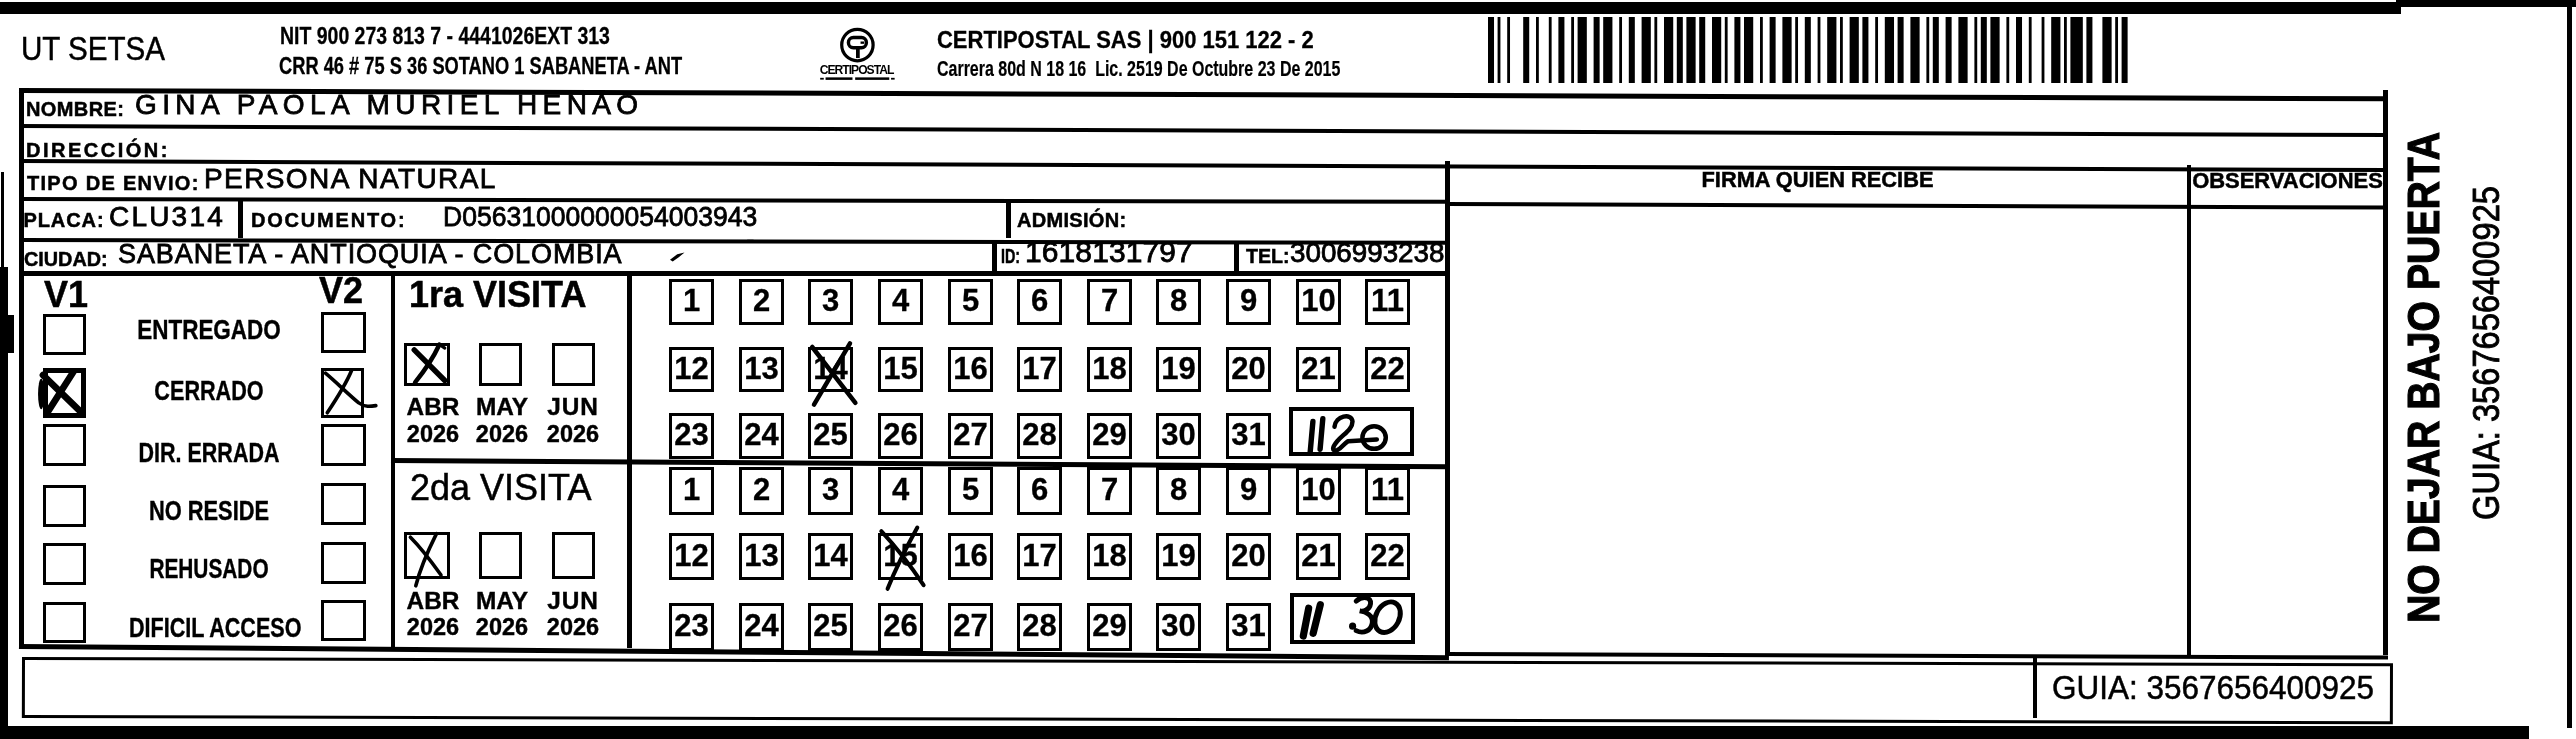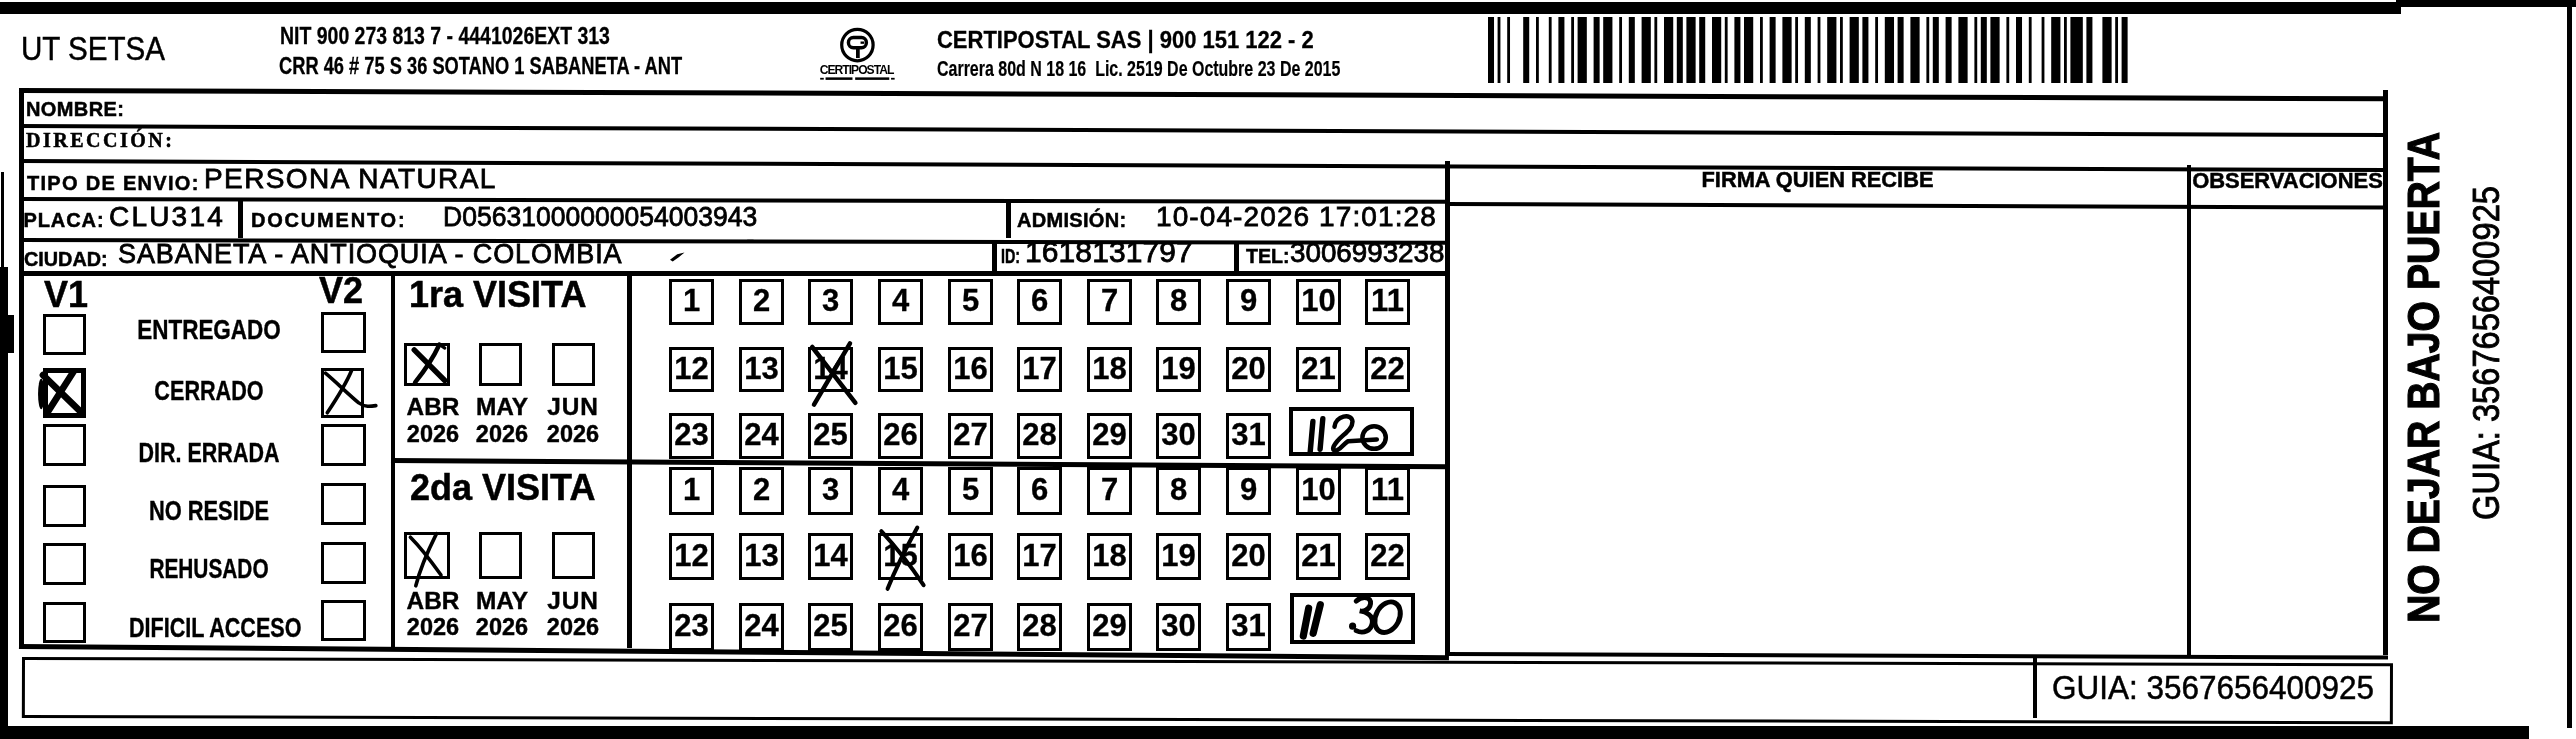--- a/index.html
+++ b/index.html
@@ -149,43 +149,43 @@
 <div class="vl" style="left:238px;top:201px;width:4.5px;height:37px"></div>
 
 <div class="vl" style="left:1006px;top:201px;width:4.5px;height:37px"></div>
 
 <div class="vl" style="left:992px;top:241px;width:4.5px;height:33px"></div>
 
 <div class="vl" style="left:1234px;top:241px;width:4.5px;height:33px"></div>
 
 <div class="lbl fit" style="left:26px;top:99px;--tw:108;letter-spacing:0.4px;">NOMBRE:</div>
 
-
-<div class="lbl fit" style="left:26px;top:130px;--tw:156;letter-spacing:2.5px;font-family:Liberation Serif, serif;">DIRECCIÓN:</div>
+<div class="val fit" style="left:135px;top:91px;--tw:557;letter-spacing:5.4px;">GINA PAOLA MURIEL HENAO</div>
+
+<div class="lbl fit" style="left:26px;top:140px;--tw:156;letter-spacing:2.5px;">DIRECCIÓN:</div>
 
 
 <div class="lbl fit" style="left:27px;top:173px;--tw:189;letter-spacing:1.3px;">TIPO DE ENVIO:</div>
 
 <div class="val fit" style="left:204px;top:165px;--tw:322;letter-spacing:1.4px;">PERSONA NATURAL</div>
 
 <div class="lbl fitc" style="left:1448px;top:169px;width:739px;text-align:center;font-size:22px;--tw:253;transform:scaleX(0.9917);transform-origin:50% 50%;">FIRMA QUIEN RECIBE</div>
 
 <div class="lbl fitc" style="left:2191px;top:170px;width:193px;text-align:center;font-size:22px;--tw:208;transform:scaleX(0.9976);transform-origin:50% 50%;">OBSERVACIONES</div>
 
 <div class="lbl fit" style="left:23.5px;top:210px;--tw:88;letter-spacing:0.9px;">PLACA:</div>
 
 <div class="val fit" style="left:109px;top:203px;--tw:126;letter-spacing:2.2px;">CLU314</div>
 
 <div class="lbl fit" style="left:251px;top:210px;--tw:169;letter-spacing:1.8px;">DOCUMENTO:</div>
 
 <div class="val fit" style="left:443px;top:203px;--tw:348;transform:scaleX(0.9477);transform-origin:0 50%;">D05631000000054003943</div>
 
 <div class="lbl fit" style="left:1017px;top:210px;--tw:120;letter-spacing:0.3px;">ADMISIÓN:</div>
 
-<div class="val fit" style="left:1156px;top:203px;--tw:310;letter-spacing:1.1px;">10-04-2026 17:01:28</div>
 
 <div class="lbl fit" style="left:23.5px;top:249px;--tw:92;transform:scaleX(0.9904);transform-origin:0 50%;">CIUDAD:</div>
 
 <div class="val fit" style="left:118px;top:241px;font-size:27px;--tw:560;letter-spacing:0.9px;">SABANETA - ANTIOQUIA - COLOMBIA</div>
 
 <div class="lbl fit" style="left:1001px;top:246px;--tw:21;transform:scaleX(0.7160);transform-origin:0 50%;">ID:</div>
 
 <div class="val fit" style="left:1025px;top:237px;font-size:30px;--tw:185;letter-spacing:0.1px;">1618131797</div>
 
 <div class="lbl fit" style="left:1246px;top:246px;--tw:48;transform:scaleX(0.9818);transform-origin:0 50%;">TEL:</div>
@@ -263,21 +263,21 @@
 <div class="cb" style="left:552px;top:343px;width:43px;height:43px"></div>
 
 <div class="mon" style="left:405px;top:395px;width:56px">ABR</div>
 <div class="mon" style="left:474px;top:395px;width:56px">MAY</div>
 <div class="mon" style="left:543px;top:395px;width:60px;letter-spacing:0.9px">JUN</div>
 
 <div class="mon" style="left:405px;top:423px;width:56px;font-size:23.5px">2026</div>
 <div class="mon" style="left:474px;top:423px;width:56px;font-size:23.5px">2026</div>
 <div class="mon" style="left:543px;top:423px;width:60px;font-size:23.5px">2026</div>
 
-<div class="abs row" style="left:410px;top:470px;font-weight:bold;font-size:36px;-webkit-text-stroke:0.5px #000">2da VISITA</div>
+<div class="abs row" style="left:410px;top:470px;font-weight:normal;font-size:36px;-webkit-text-stroke:0.5px #000">2da VISITA</div>
 
 <div class="cb" style="left:404px;top:532px;width:46px;height:47px"></div>
 
 <svg class="abs" style="left:405px;top:530px" width="54" height="63" viewBox="0 0 60 70">
 <path d="M6,8 C16,18 30,36 40,50" stroke="#000" stroke-width="4" fill="none" stroke-linecap="round"></path>
 <path d="M35,4 C26,22 16,46 12,62" stroke="#000" stroke-width="4" fill="none" stroke-linecap="round"></path>
 </svg>
 
 <div class="cb" style="left:479px;top:532px;width:43px;height:47px"></div>
 

